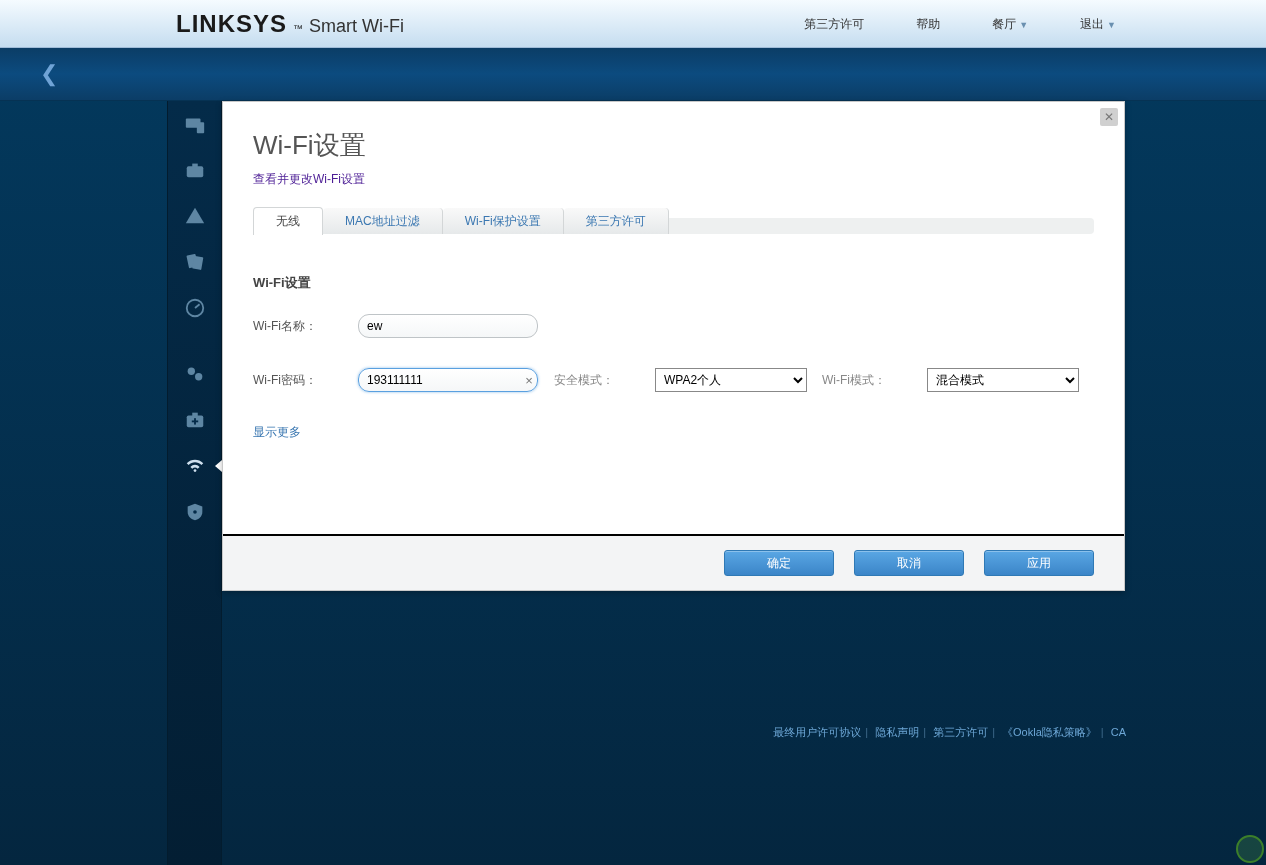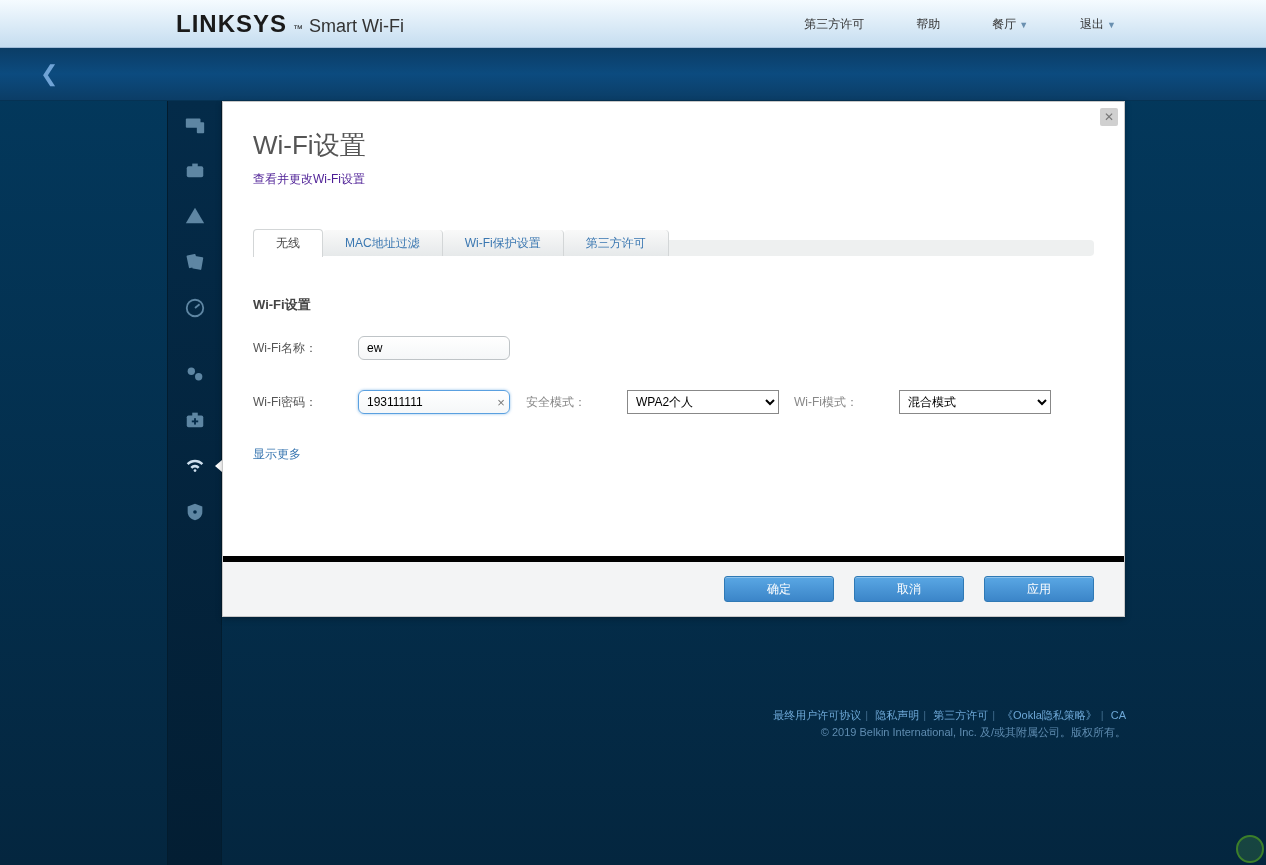--- a/index.html
+++ b/index.html
@@ -114,21 +114,21 @@
   .panel-sub { font-size: 12px; color: #4c1d95; margin-top: 8px; }
   .widget-check {
     position: absolute; top: 30px; right: 30px;
     border: 1px solid #c8c8c8; padding: 5px 12px 5px 8px;
     font-size: 12px; color: #333;
     display: flex; align-items: center; gap: 6px;
     width: 258px;
   }
   .widget-check input { accent-color: #2a71aa; }
   .tabbar {
-    margin: 36px 30px 0 30px;
+    margin: 14px 30px 0 30px;
     background: #eef0f0;
     border-radius: 4px;
     height: 16px;
     display: flex;
     align-items: flex-end;
     padding-left: 0;
   }
   .tab {
     height: 26px;
     padding: 0 22px;
@@ -157,41 +157,41 @@
   .section-title { font-size: 13px; font-weight: bold; color: #444; margin-bottom: 22px; }
   .frow {
     display: flex; align-items: center;
     margin-bottom: 30px;
     gap: 5px;
     flex-wrap: wrap;
   }
   .flabel { width: 100px; font-size: 12px; color: #555; }
   .flabel.gray { color: #888; }
   .tinput {
-    width: 152px; height: 24px;
-    border: 1px solid #bfc4c7; border-radius: 6px;
+    width: 180px; height: 24px;
+    border: 1px solid #bfc4c7; border-radius: 11px;
     padding: 0 8px; font-size: 12px;
     background: linear-gradient(180deg,#fff,#f5f7f8);
   }
   .tinput.focus { border: 1px solid #5aa0e0; box-shadow: 0 0 3px rgba(70,150,220,.6); }
   .clearx {
     position: relative; margin-left: -24px; width: 20px;
     color: #777; font-size: 13px; cursor: pointer; text-align: center;
   }
   .sel {
     width: 152px; height: 24px;
     border: 1px solid #888; font-size: 12px;
     background: #fff; padding: 0 4px;
   }
   .show-more {
     font-size: 12px; color: #3a77b1; text-decoration: none; cursor: pointer;
   }
   .btnbar {
     background: #f3f4f5;
-    border-top: 6px solid #000000;
+    border-top: 2px solid #000000;
     padding: 14px 30px; display: flex; justify-content: flex-end; gap: 20px;
   }
   .btn {
     width: 110px; height: 26px;
     border: 1px solid #2f79b5; border-radius: 3px;
     background: linear-gradient(180deg,#5aa7e4,#3b85c8);
     color: #fff; font-size: 12px; cursor: pointer;
     box-shadow: inset 0 1px 0 rgba(255,255,255,.3);
   }
   .footer {
@@ -344,16 +344,15 @@
 </div>
 
 <div class="footer">
   <div>
     <a>最终用户许可协议</a><span class="sep">|</span>
     <a>隐私声明</a><span class="sep">|</span>
     <a>第三方许可</a><span class="sep">|</span>
     <a>《Ookla隐私策略》</a><span class="sep">|</span>
     <a>CA</a>
   </div>
-  <div>© 2019 Belkin International, Inc. 及/或其附属公司。版权所有。</div>
 </div>
 
 <div class="corner-circ"></div>
 
 </body></html>

